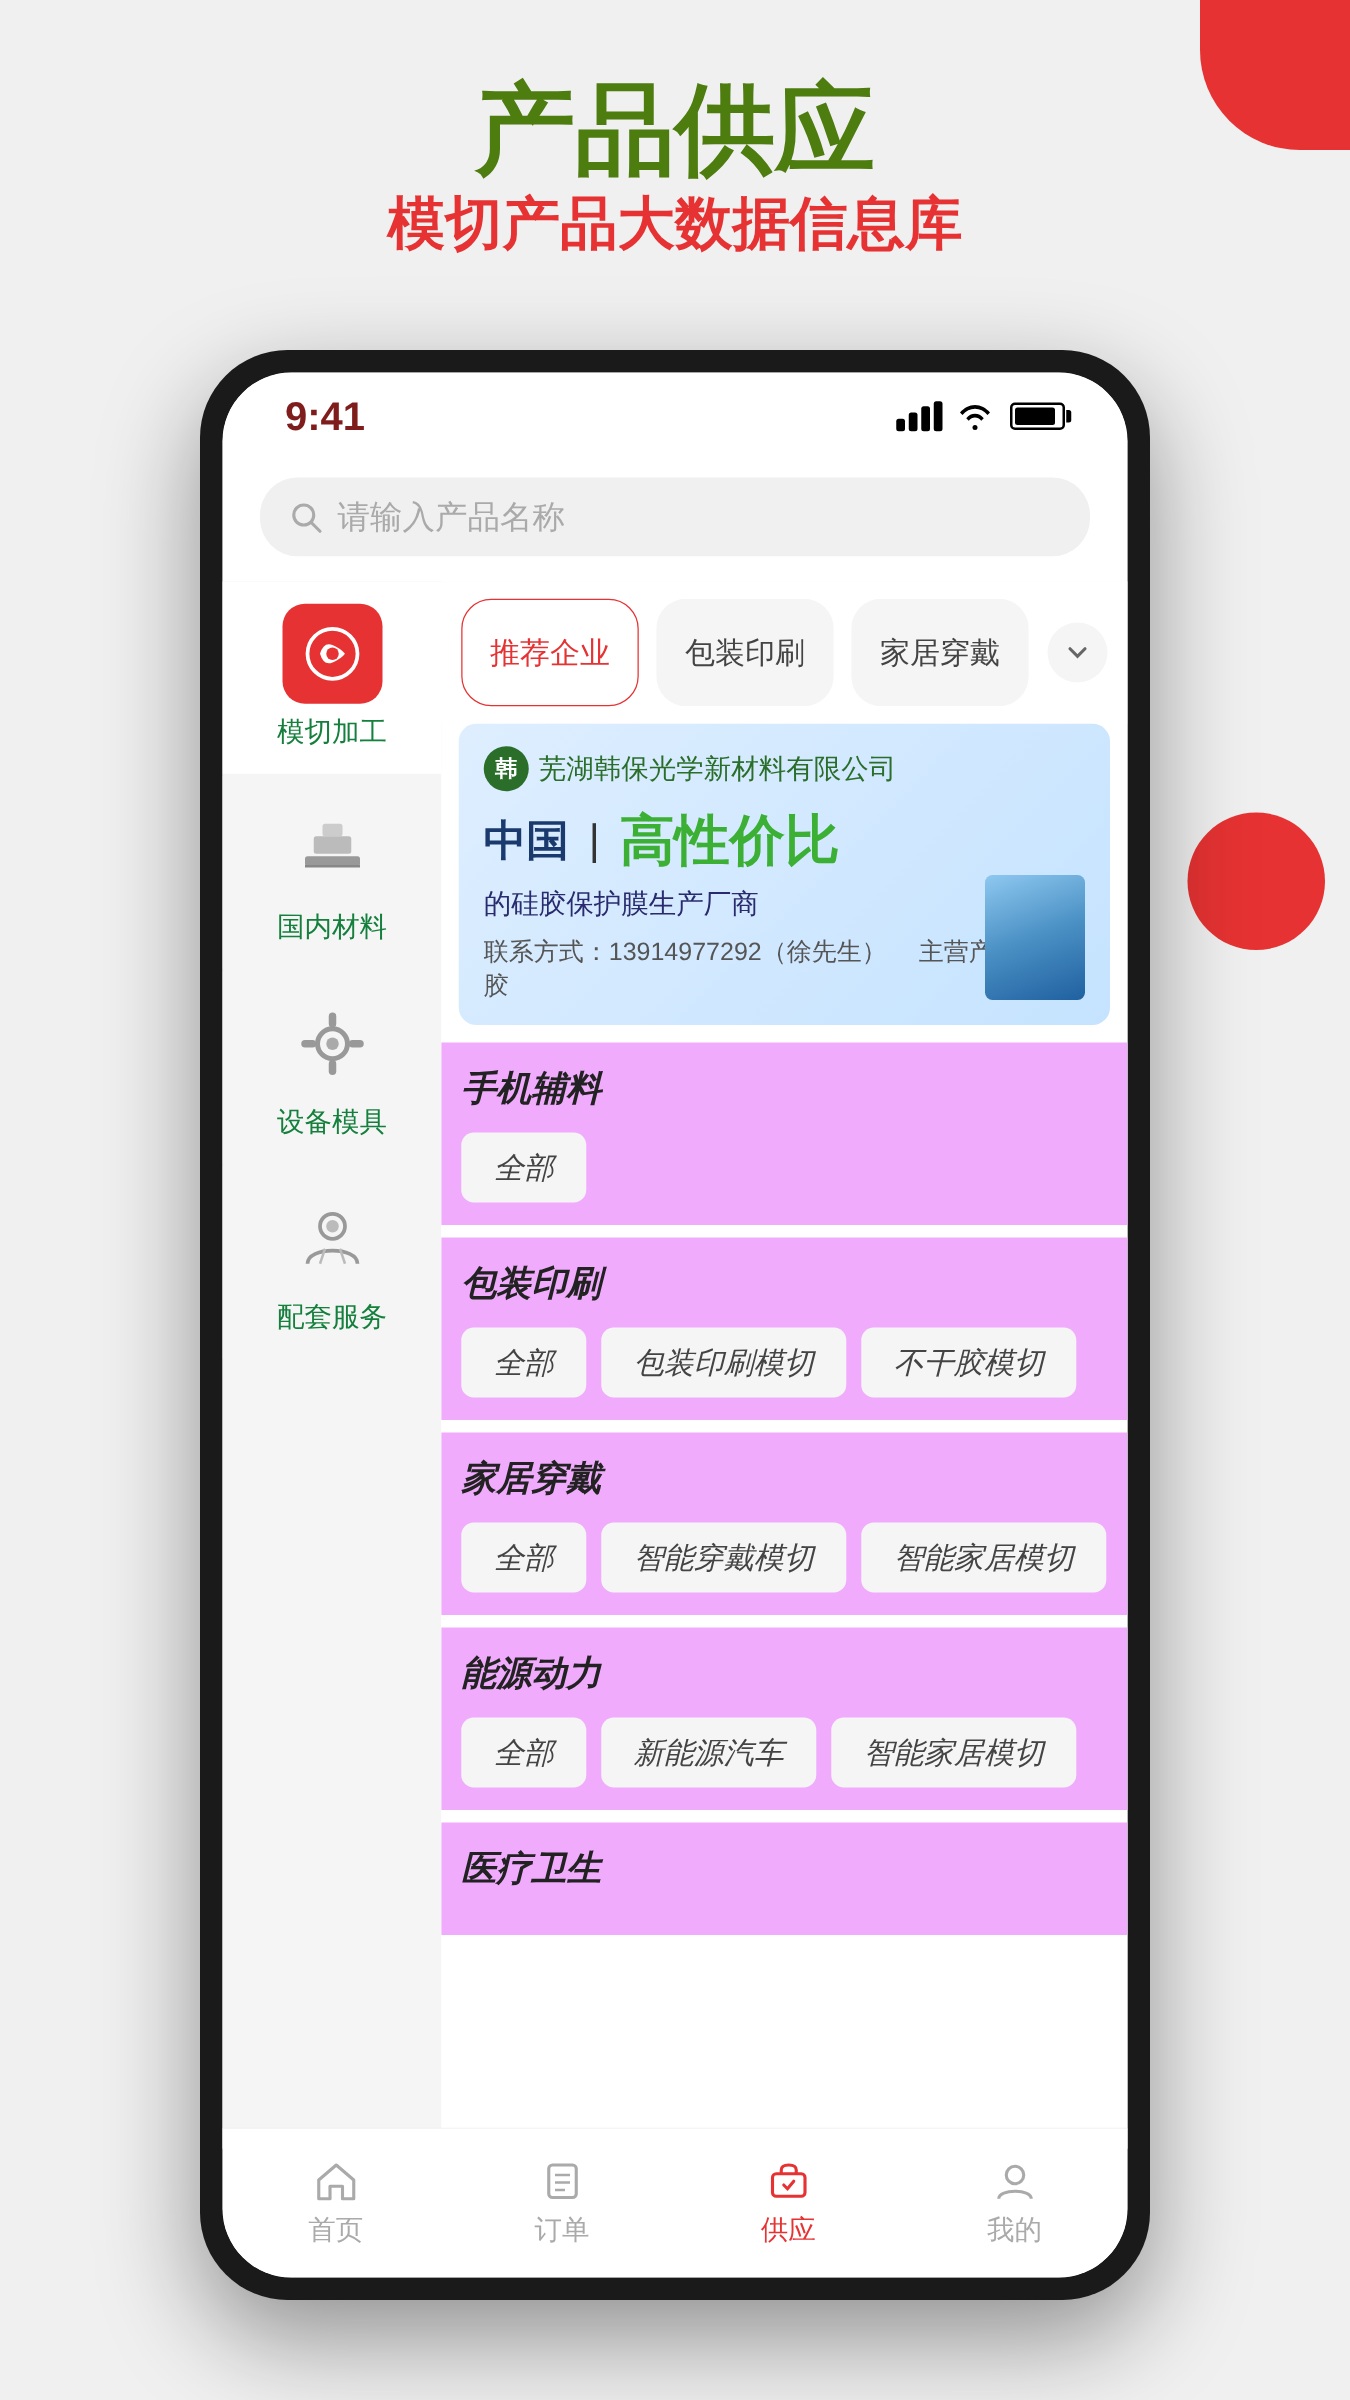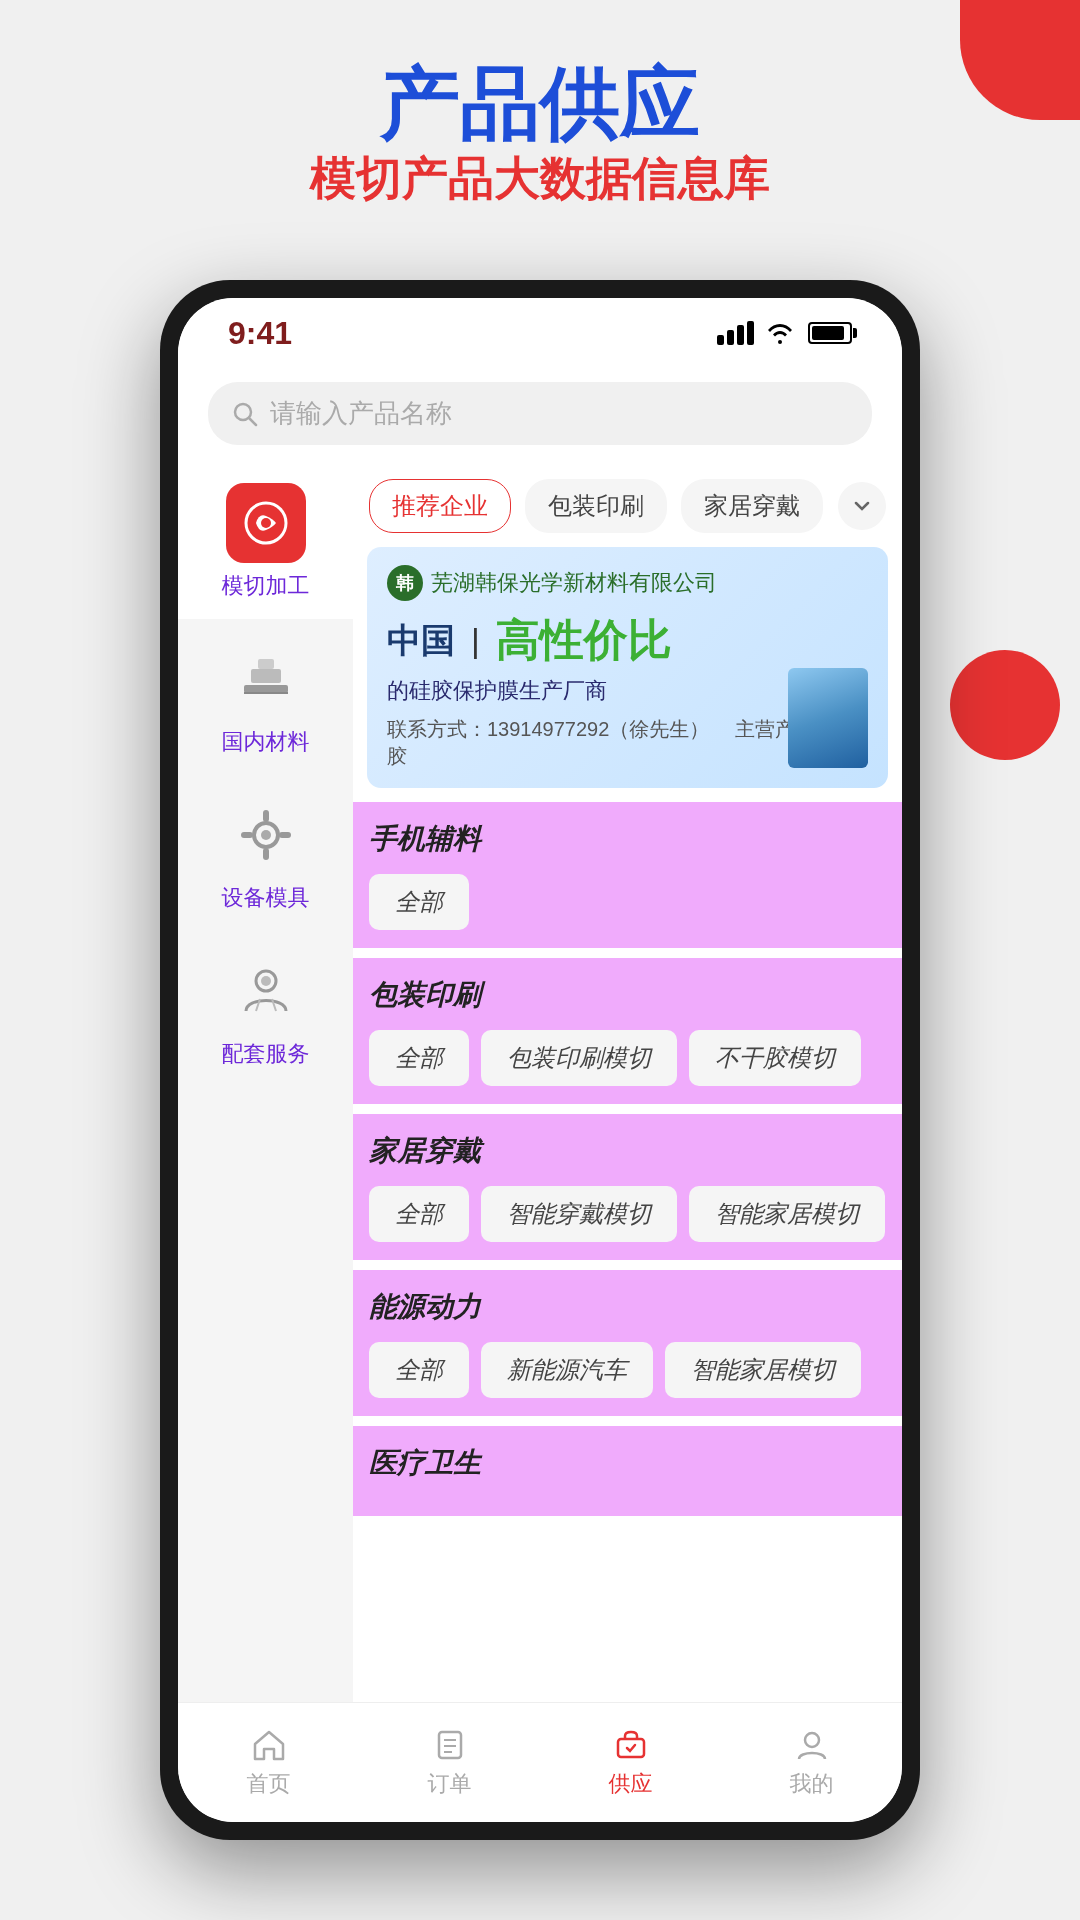--- a/index.html
+++ b/index.html
@@ -32,21 +32,21 @@
     
     .top-banner {
       position: absolute;
       top: 60px;
       left: 0; right: 0;
       text-align: center;
     }
     .top-banner .title-main {
       font-size: 80px;
       font-weight: 700;
-      color: #1d4ed8;
+      color: #4d7c0f;
       line-height: 1.1;
     }
     .top-banner .title-sub {
       font-size: 46px;
       font-weight: 600;
       color: #e63232;
       margin-top: 0;
     }
 
     
@@ -186,42 +186,42 @@
       align-items: center;
       justify-content: center;
       margin-bottom: 8px;
     }
     .sidebar-item-icon.red-bg {
       background: #e63232;
       border-radius: 18px;
     }
     .sidebar-item-label {
       font-size: 22px;
-      color: #6d28d9;
+      color: #15803d;
       text-align: center;
     }
 
     
     .right-content {
       flex: 1;
       background: #fff;
       overflow-y: auto;
       border-radius: 0;
     }
 
     
     .filter-tabs {
       display: flex;
       align-items: center;
       padding: 14px 16px;
       gap: 14px;
       background: #fff;
     }
     .filter-tab {
-      padding: 10px 22px;
+      padding: 26px 22px;
       border-radius: 24px;
       font-size: 24px;
       cursor: pointer;
       border: 1.5px solid transparent;
     }
     .filter-tab.active {
       color: #e63232;
       border-color: #e63232;
     }
     .filter-tab.inactive {

